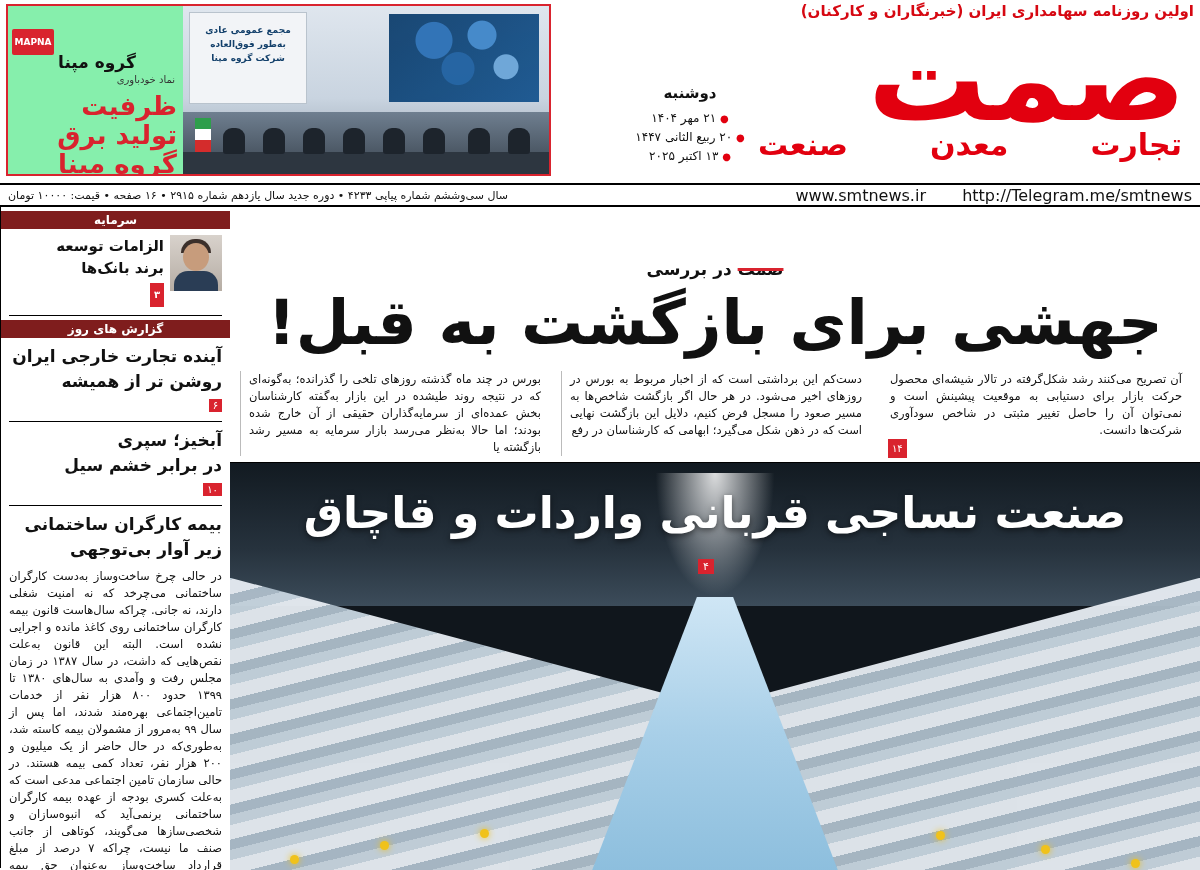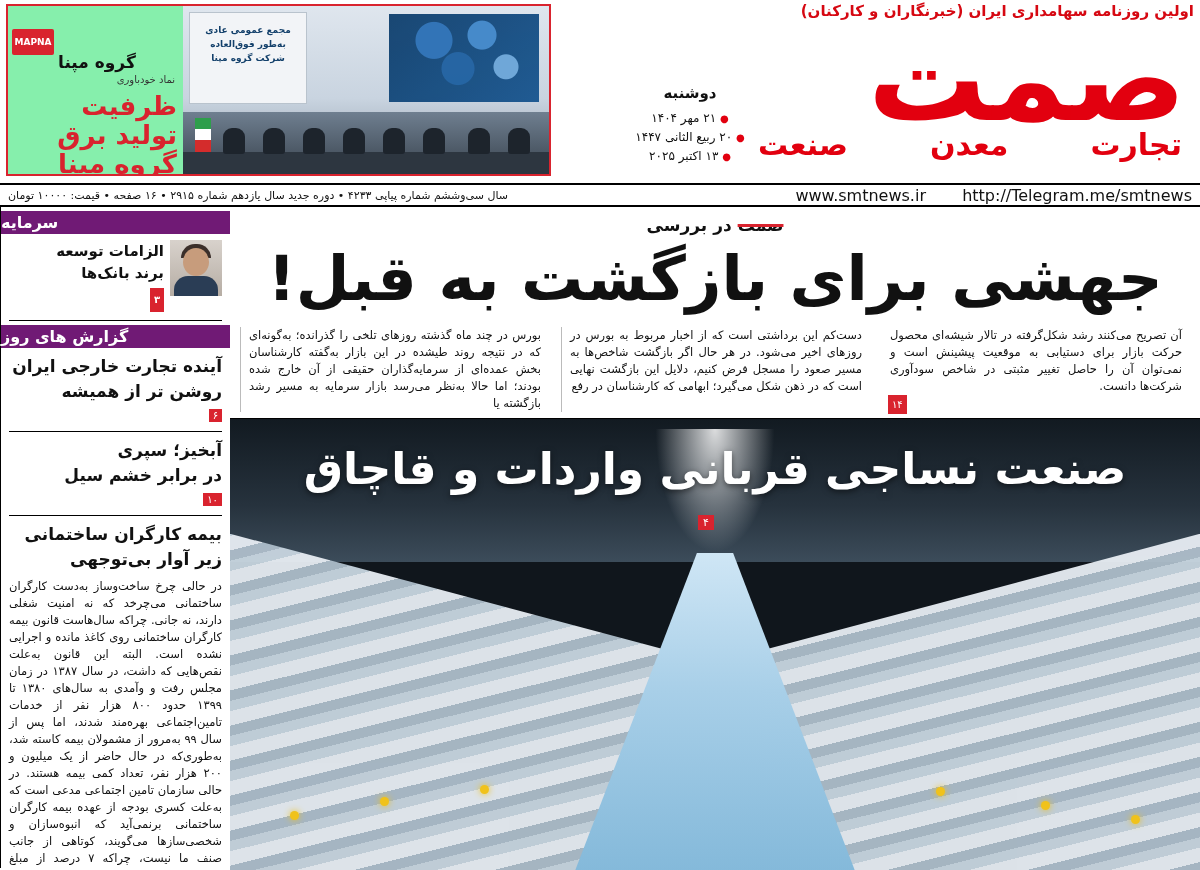--- a/index.html
+++ b/index.html
@@ -224,25 +224,25 @@
     height: 661px;
   }
   .sidebar {
     width: 230px;
     border-left: 1px solid #000;
     direction: rtl;
     position: relative;
     padding: 0 8px;
   }
   .sec-label {
-    background: #701a75;
+    background: #7f1d1d;
     color: #fff;
-    font-size: 16px;
-    font-weight: bold;
-    text-align: left;
+    font-size: 12px;
+    font-weight: bold;
+    text-align: center;
     padding: 2px 0;
     margin: 4px -8px 0 -8px;
   }
   .side-item {
     border-bottom: 1px solid #000;
     padding: 6px 0 8px 0;
     position: relative;
   }
   .side-item .txt {
     font-size: 17px;
@@ -302,20 +302,21 @@
   .kicker {
     display: flex;
     flex-direction: row-reverse;
     align-items: center;
     justify-content: center;
     gap: 6px;
     font-size: 17px;
     font-weight: bold;
     color: #111;
     padding: 8px 0 4px 0;
+    margin-top: 44px;
   }
   .kicker .strike {
     text-decoration: line-through;
     text-decoration-color: #d9232e;
     text-decoration-thickness: 3px;
   }
   .headline {
     text-align: center;
     font-size: 62px;
     line-height: 76px;

